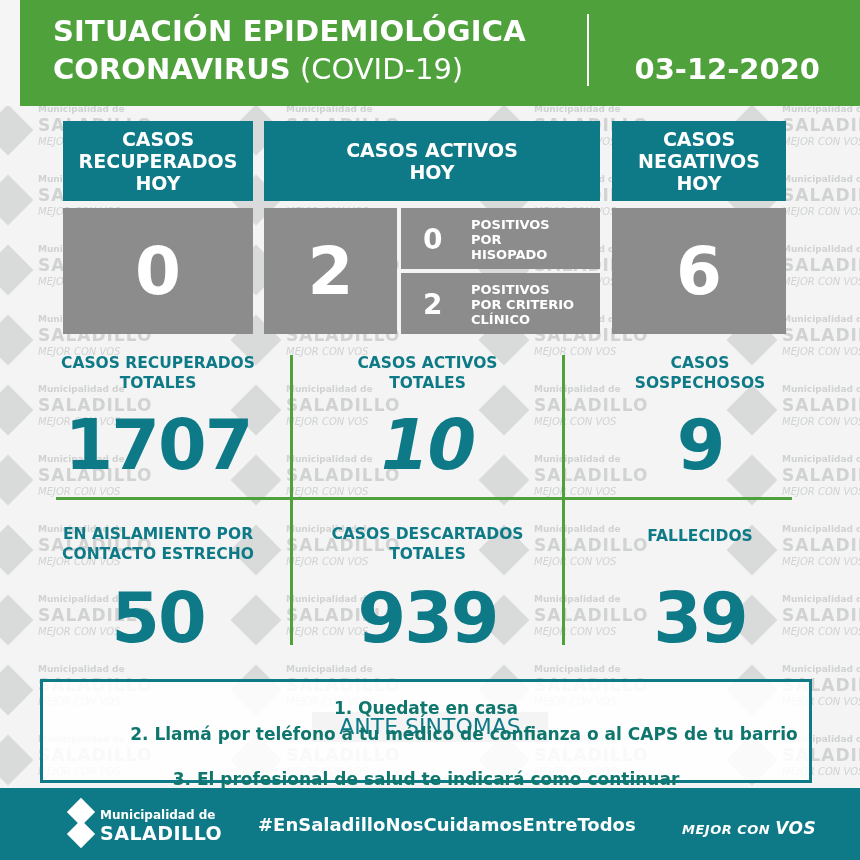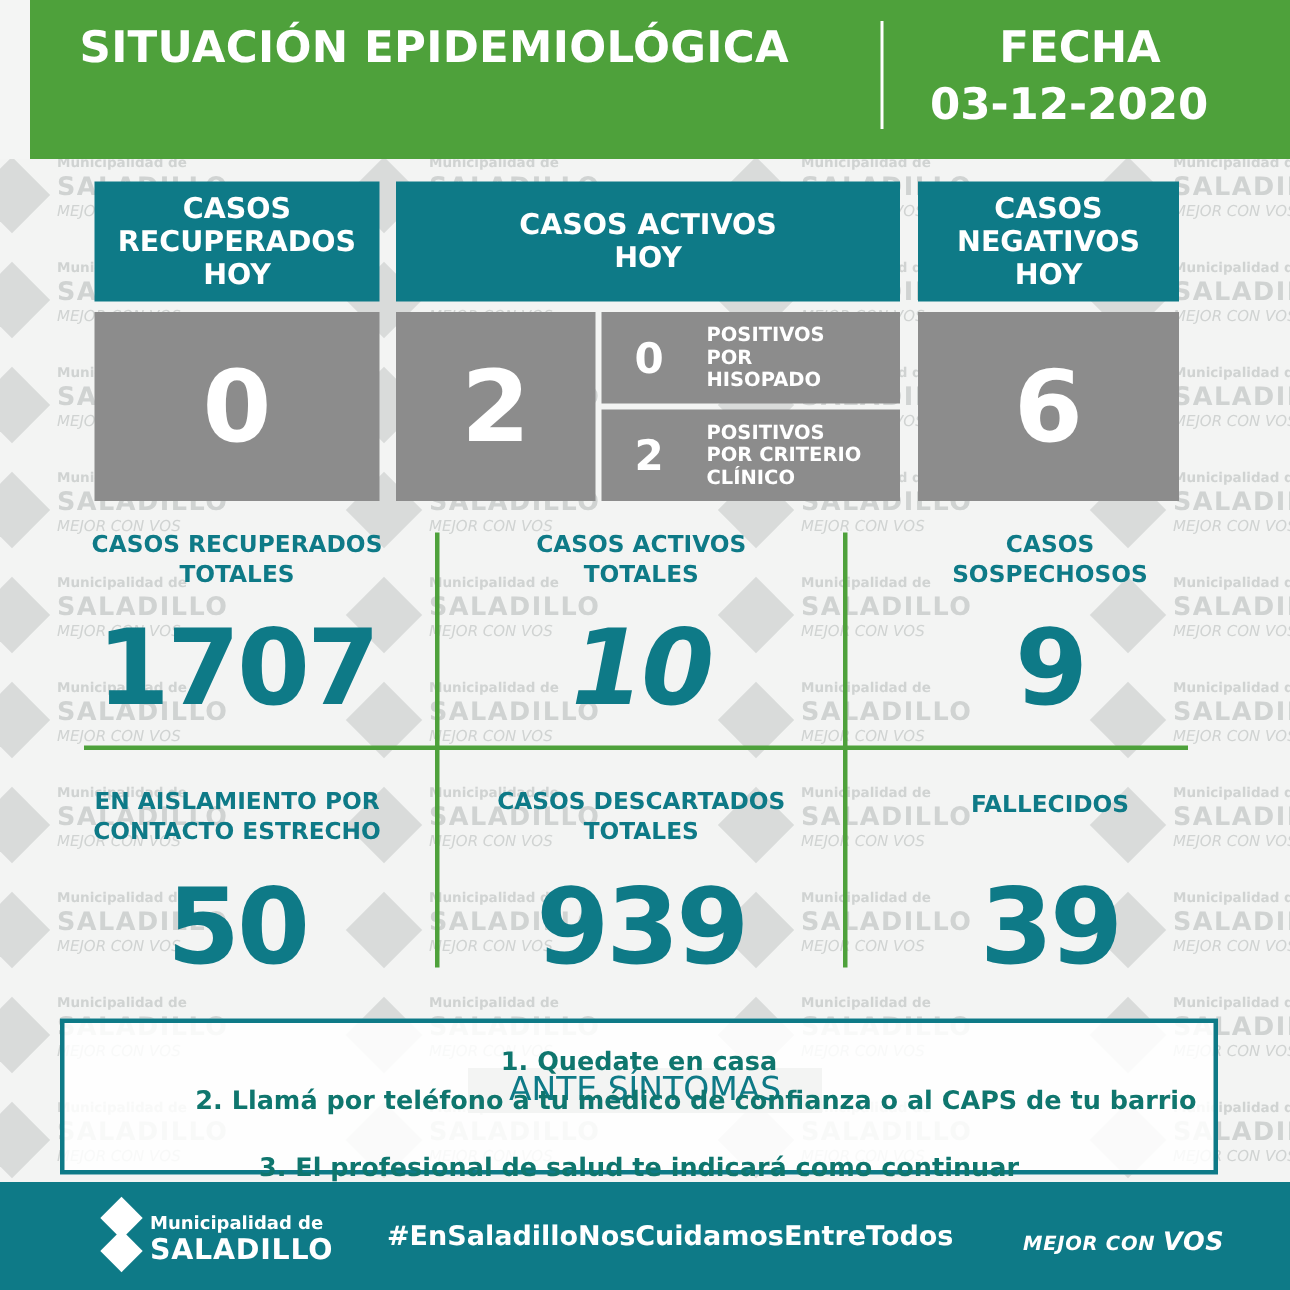--- a/index.html
+++ b/index.html
@@ -30,21 +30,21 @@
     
     .header {
       position: absolute; left: 0; top: 0; width: 860px; height: 106px;
       background: #4ea13b; color: #fff; margin-left: 20px;
     }
     .title1 { position: absolute; left: 33px; top: 14px; font-size: 29px; font-weight: bold; letter-spacing: 0.2px; }
     .title2 { position: absolute; left: 33px; top: 52px; font-size: 29px; font-weight: bold; }
     .title2 .light { font-weight: normal; }
     .hdiv { position: absolute; left: 567px; top: 14px; width: 2px; height: 72px; background: #fff; }
     .fecha-label { position: absolute; left: 600px; top: 14px; width: 200px; text-align: center; font-size: 29px; font-weight: bold; }
-    .fecha-value { position: absolute; left: 600px; top: 52px; width: 200px; text-align: left; font-size: 29px; font-weight: bold; }
+    .fecha-value { position: absolute; left: 600px; top: 52px; width: 200px; text-align: right; font-size: 29px; font-weight: bold; }
 
     
     .box-head {
       position: absolute; background: #0e7a87; color: #fff; font-weight: bold;
       display: flex; align-items: center; justify-content: center; text-align: center;
       font-size: 19px; line-height: 22px; white-space: pre-line;
     }
     .box-val {
       position: absolute; background: #8c8c8c; color: #fff; font-weight: bold;
       display: flex; align-items: center; justify-content: center;
@@ -374,22 +374,24 @@
       <div class="dia"></div>
       <div class="t1">Municipalidad de</div>
       <div class="t2">SALADILLO</div>
       <div class="t3">MEJOR CON VOS</div>
       <div class="q"></div>
     </div>
   </div>
 
 <div class="header">
   <div class="title1">SITUACIÓN EPIDEMIOLÓGICA</div>
+  <div class="title2">
+    <span>CORONAVIRUS</span><span class="light"> (COVID-19)</span>
+  </div>
   <div class="hdiv"></div>
-  <div class="fecha-label">FECHA</div>
   <div class="fecha-value">03-12-2020</div>
 </div>
 
 <div class="box-head" style="left:63px;top:121px;width:190px;height:80px;">CASOS
 RECUPERADOS
 HOY</div>
 <div class="box-val big-white" style="left:63px;top:208px;width:190px;height:126px;">0</div>
 
 <div class="box-head" style="left:264px;top:121px;width:336px;height:80px;">CASOS ACTIVOS
 HOY</div>

